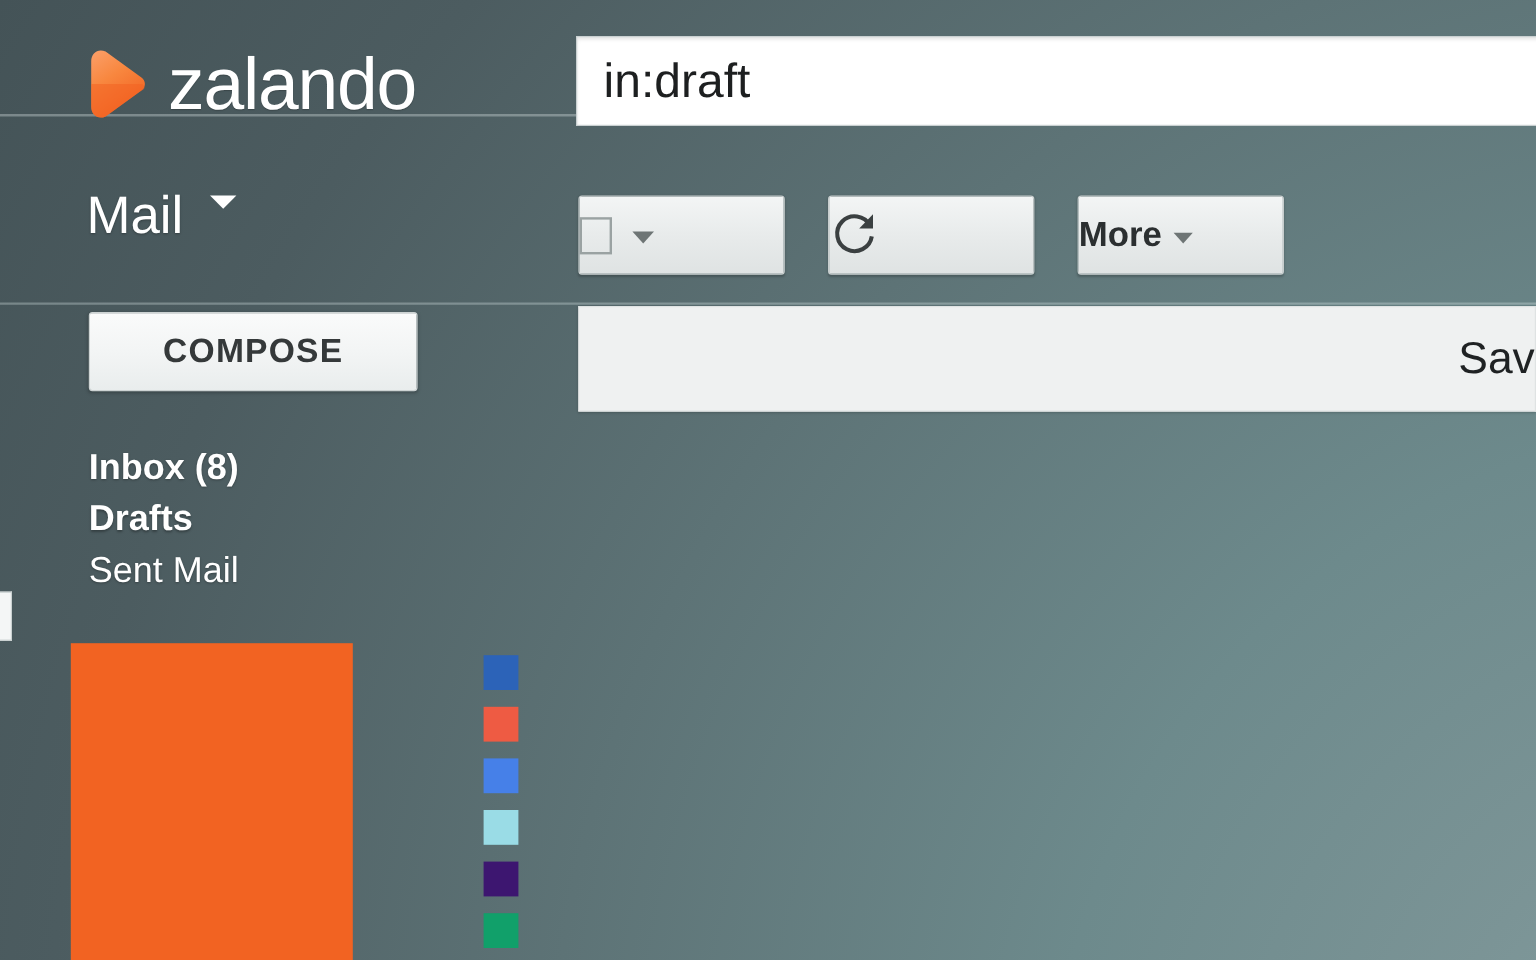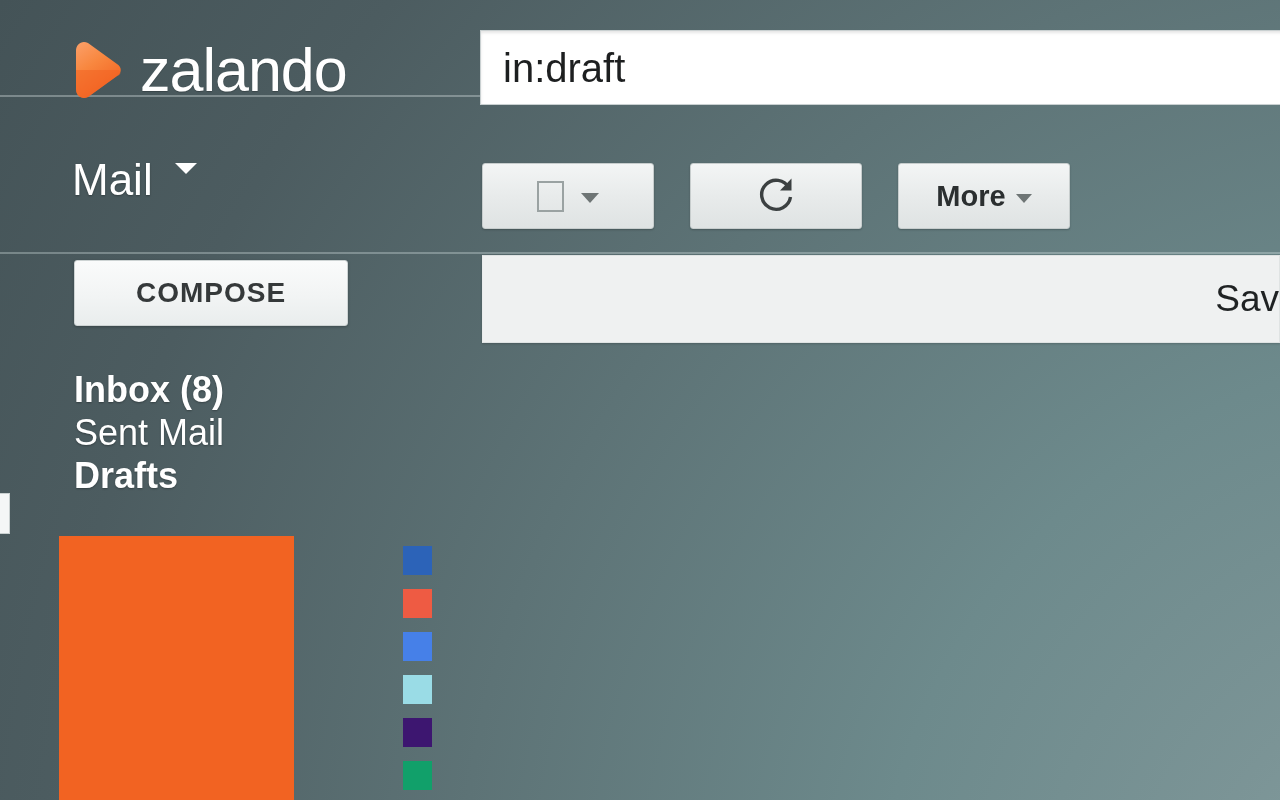--- a/index.html
+++ b/index.html
@@ -121,21 +121,21 @@
     align-items: flex-start;
   }
   .tb-btn {
     height: 66px;
     background: linear-gradient(to bottom, #f3f5f5 0%, #e8ebeb 50%, #dfe3e3 100%);
     border: 1px solid #c7cdcd;
     border-radius: 3px;
     box-sizing: border-box;
     display: flex;
     align-items: center;
-    justify-content: center;
+    justify-content: flex-start;
     box-shadow: 0 1px 2px rgba(0,0,0,0.22);
     margin-right: 36px;
   }
   .tb-select { width: 172px; }
   .tb-refresh { width: 172px; }
   .tb-more { width: 172px; }
 
   .chk-square {
     width: 27px;
     height: 31px;
@@ -190,21 +190,21 @@
   }
 
   .nav-list {
     position: absolute;
     left: 74px;
     top: 368px;
     width: 300px;
   }
   .nav-item {
     color: #ffffff;
-    font-size: 36px;
+    font-size: 30px;
     line-height: 43px;
     text-shadow: 0 1px 2px rgba(0,0,0,0.30);
     white-space: nowrap;
   }
   .nav-item.bold { font-weight: bold; }
 
   
   .orange-block {
     position: absolute;
     left: 59px;
@@ -328,25 +328,25 @@
   <div class="edge-handle"></div>
 
   <div class="compose-btn">
     <span class="compose-label">COMPOSE</span>
   </div>
 
   <div class="nav-list">
     <div class="nav-item bold">
       <span>Inbox (8)</span>
     </div>
+    <div class="nav-item bold">
+      <span>Drafts</span>
+    </div>
     <div class="nav-item">
       <span>Sent Mail</span>
-    </div>
-    <div class="nav-item bold">
-      <span>Drafts</span>
     </div>
   </div>
 
   <div class="orange-block"></div>
 
   <div class="swatch-col">
     <div class="swatch" style="background: rgb(44, 99, 184);"></div>
     <div class="swatch" style="background: rgb(238, 91, 67);"></div>
     <div class="swatch" style="background: rgb(70, 128, 232);"></div>
     <div class="swatch" style="background: rgb(154, 220, 230);"></div>

